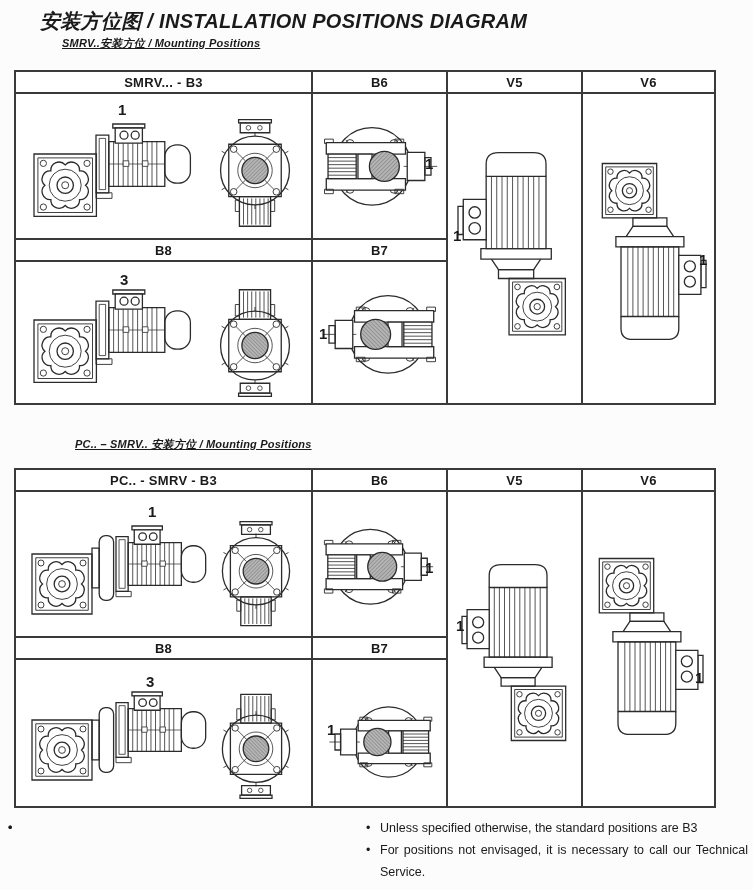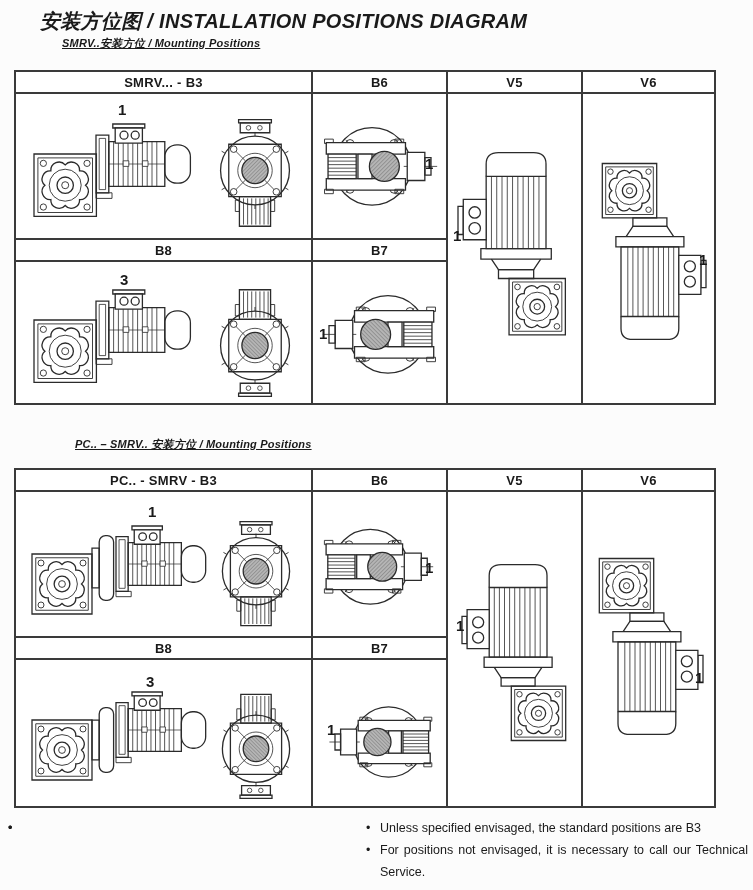--- a/index.html
+++ b/index.html
@@ -284,19 +284,19 @@
     <span class="bullet">•</span>
   </div>
   <div class="note">
     <span class="bullet">•</span>
   </div>
 </div>
 
 <div class="abs notes-en" style="left:366px;top:817px;width:382px;">
   <div class="note">
     <span class="bullet">•</span>
-    <span>Unless specified envisaged, the standard positions are B3</span>
+    <span>Unless specified otherwise, the standard positions are B3</span>
   </div>
   <div class="note">
     <span class="bullet">•</span>
     <span>For positions not envisaged, it is necessary to call our Technical Service.</span>
   </div>
 </div>
 
 </body></html>

